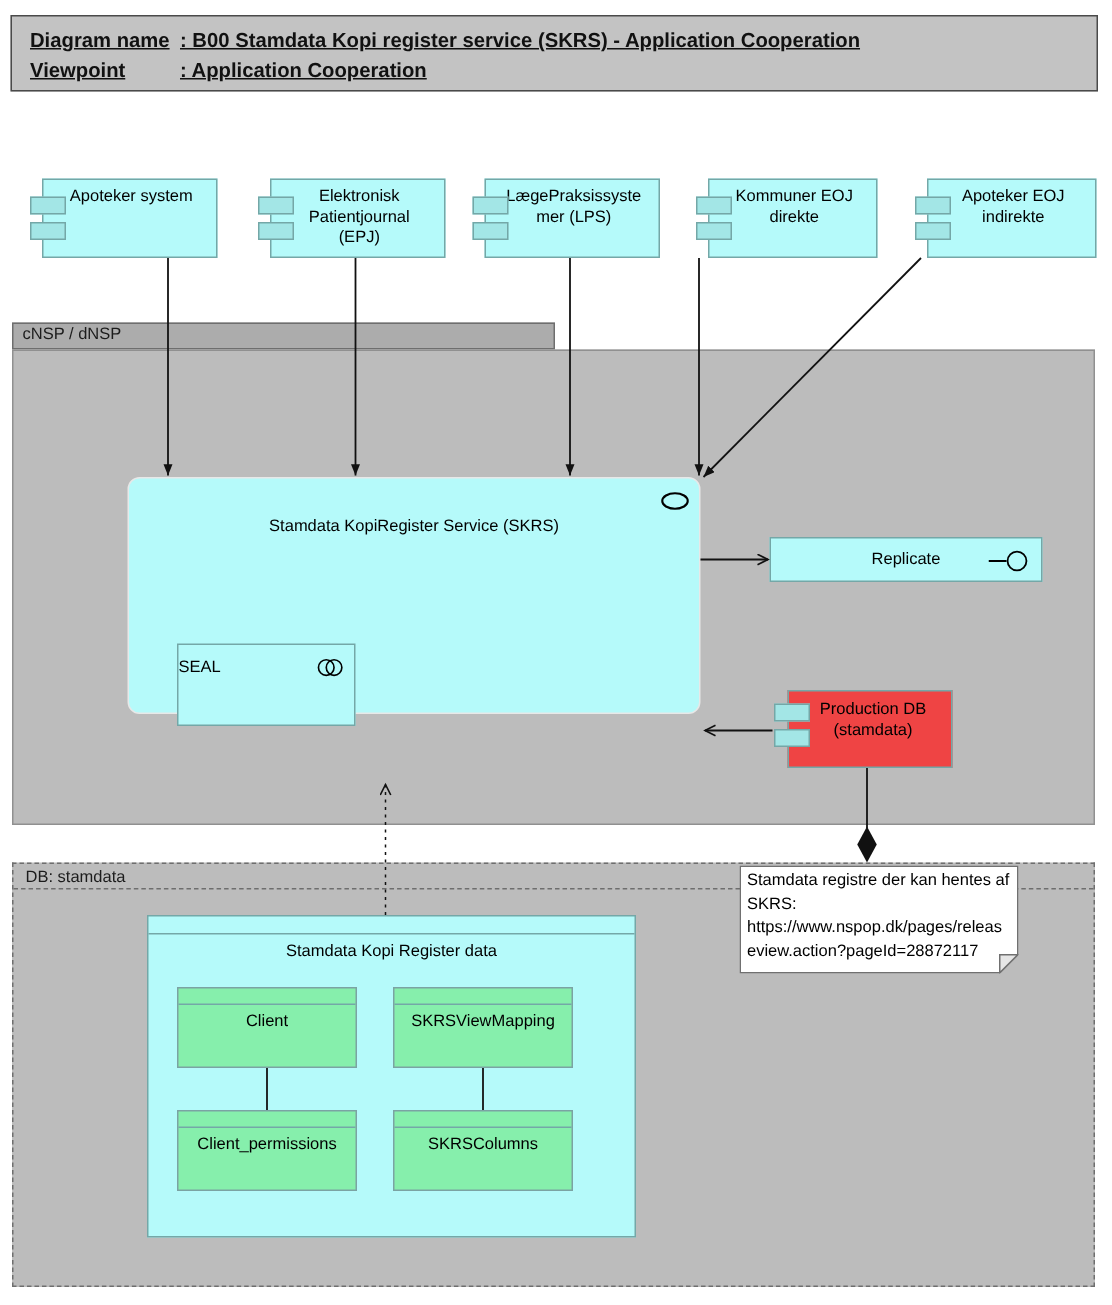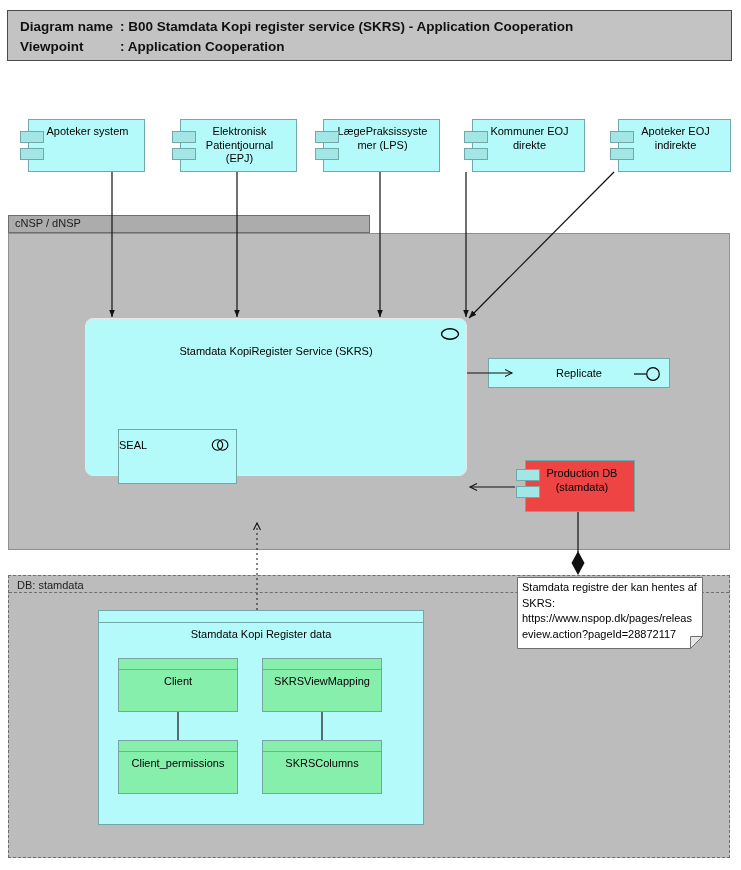--- a/index.html
+++ b/index.html
@@ -2,21 +2,21 @@
 <html><head>
 <meta charset="utf-8">
 <style>
   html,body{margin:0;padding:0;background:#fff;}
   #canvas{position:relative;width:741px;height:870px;background:#fff;overflow:hidden;
           font-family:"Liberation Sans",sans-serif;color:#000;}
 
   
   .title-bar{position:absolute;left:7px;top:10px;width:725px;height:51px;background:#c3c3c3;
              border:1px solid #4a4a4a;box-sizing:border-box;padding:6px 8px 0 12px;
-             font-size:13.5px;font-weight:bold;color:#111;}
+             font-size:13.5px;font-weight:bold;color:#111;text-decoration:underline;}
   .title-row{display:flex;line-height:20px;white-space:nowrap;}
   .title-label{width:100px;flex:none;}
 
   
   .comp{position:absolute;height:53px;background:#b5fafa;border:1px solid #74a7a7;
         box-sizing:border-box;font-size:11px;line-height:13.5px;text-align:center;
         display:flex;justify-content:center;padding:5px 9px 0 11px;overflow-wrap:anywhere;}
   .c1{left:28px;top:119px;width:117px;}
   .c2{left:180px;top:119px;width:117px;}
   .c3{left:323px;top:119px;width:117px;}
@@ -37,21 +37,21 @@
   .skrs{position:absolute;left:85px;top:318px;width:382px;height:158px;background:#b5fafa;
         border:1px solid #e8e8e8;border-radius:8px;box-sizing:border-box;
         font-size:11px;text-align:center;padding-top:26px;z-index:4;}
   .skrs .oval-ic{position:absolute;top:8px;right:6px;}
 
   .seal{position:absolute;left:118px;top:429px;width:119px;height:55px;background:#b5fafa;
         border:1px solid #74a7a7;box-sizing:border-box;font-size:11px;text-align:left;
         padding-top:9px;z-index:5;}
   .seal .coll-ic{position:absolute;top:8px;right:6px;}
 
-  .replicate{position:absolute;left:488px;top:358px;width:182px;height:30px;background:#b5fafa;
+  .replicate{position:absolute;left:513px;top:358px;width:182px;height:30px;background:#b5fafa;
              border:1px solid #74a7a7;box-sizing:border-box;font-size:11px;text-align:center;
              padding-top:8px;z-index:4;}
   .replicate .if-ic{position:absolute;top:7px;right:8px;}
 
   .proddb{position:absolute;left:525px;top:460px;width:110px;height:52px;background:#ef4444;
           border:1px solid #74a7a7;box-sizing:border-box;font-size:11px;line-height:13.5px;
           text-align:center;padding:6px 4px 0 8px;z-index:4;}
   .proddb .ctab{left:-10px;}
   .proddb .ctab.t1{top:8px;} .proddb .ctab.t2{top:25px;}
 
@@ -70,21 +70,21 @@
   .tbl{position:absolute;width:120px;height:54px;background:#86efac;border:1px solid #7ba3a3;
        box-sizing:border-box;font-size:11px;text-align:center;z-index:4;}
   .tbl .obj-strip{height:10px;}
   .tbl .obj-label{margin-top:5px;}
   .t-client{left:118px;top:658px;}
   .t-viewmap{left:262px;top:658px;}
   .t-perms{left:118px;top:740px;}
   .t-cols{left:262px;top:740px;}
 
   
-  .note{position:absolute;left:493px;top:577px;width:186px;height:72px;z-index:6;margin-left:24px;}
+  .note{position:absolute;left:493px;top:577px;width:186px;height:72px;z-index:6;}
   .note .note-text{position:absolute;left:0;top:0;width:100%;height:100%;box-sizing:border-box;
                    padding:3px 5px;font-size:11px;line-height:15.5px;overflow-wrap:anywhere;z-index:2;}
   .note svg{position:absolute;left:0;top:0;z-index:1;}
 
   
   .overlay{position:absolute;left:0;top:0;width:741px;height:870px;z-index:50;pointer-events:none;}
 </style>
 </head>
 <body>
 

